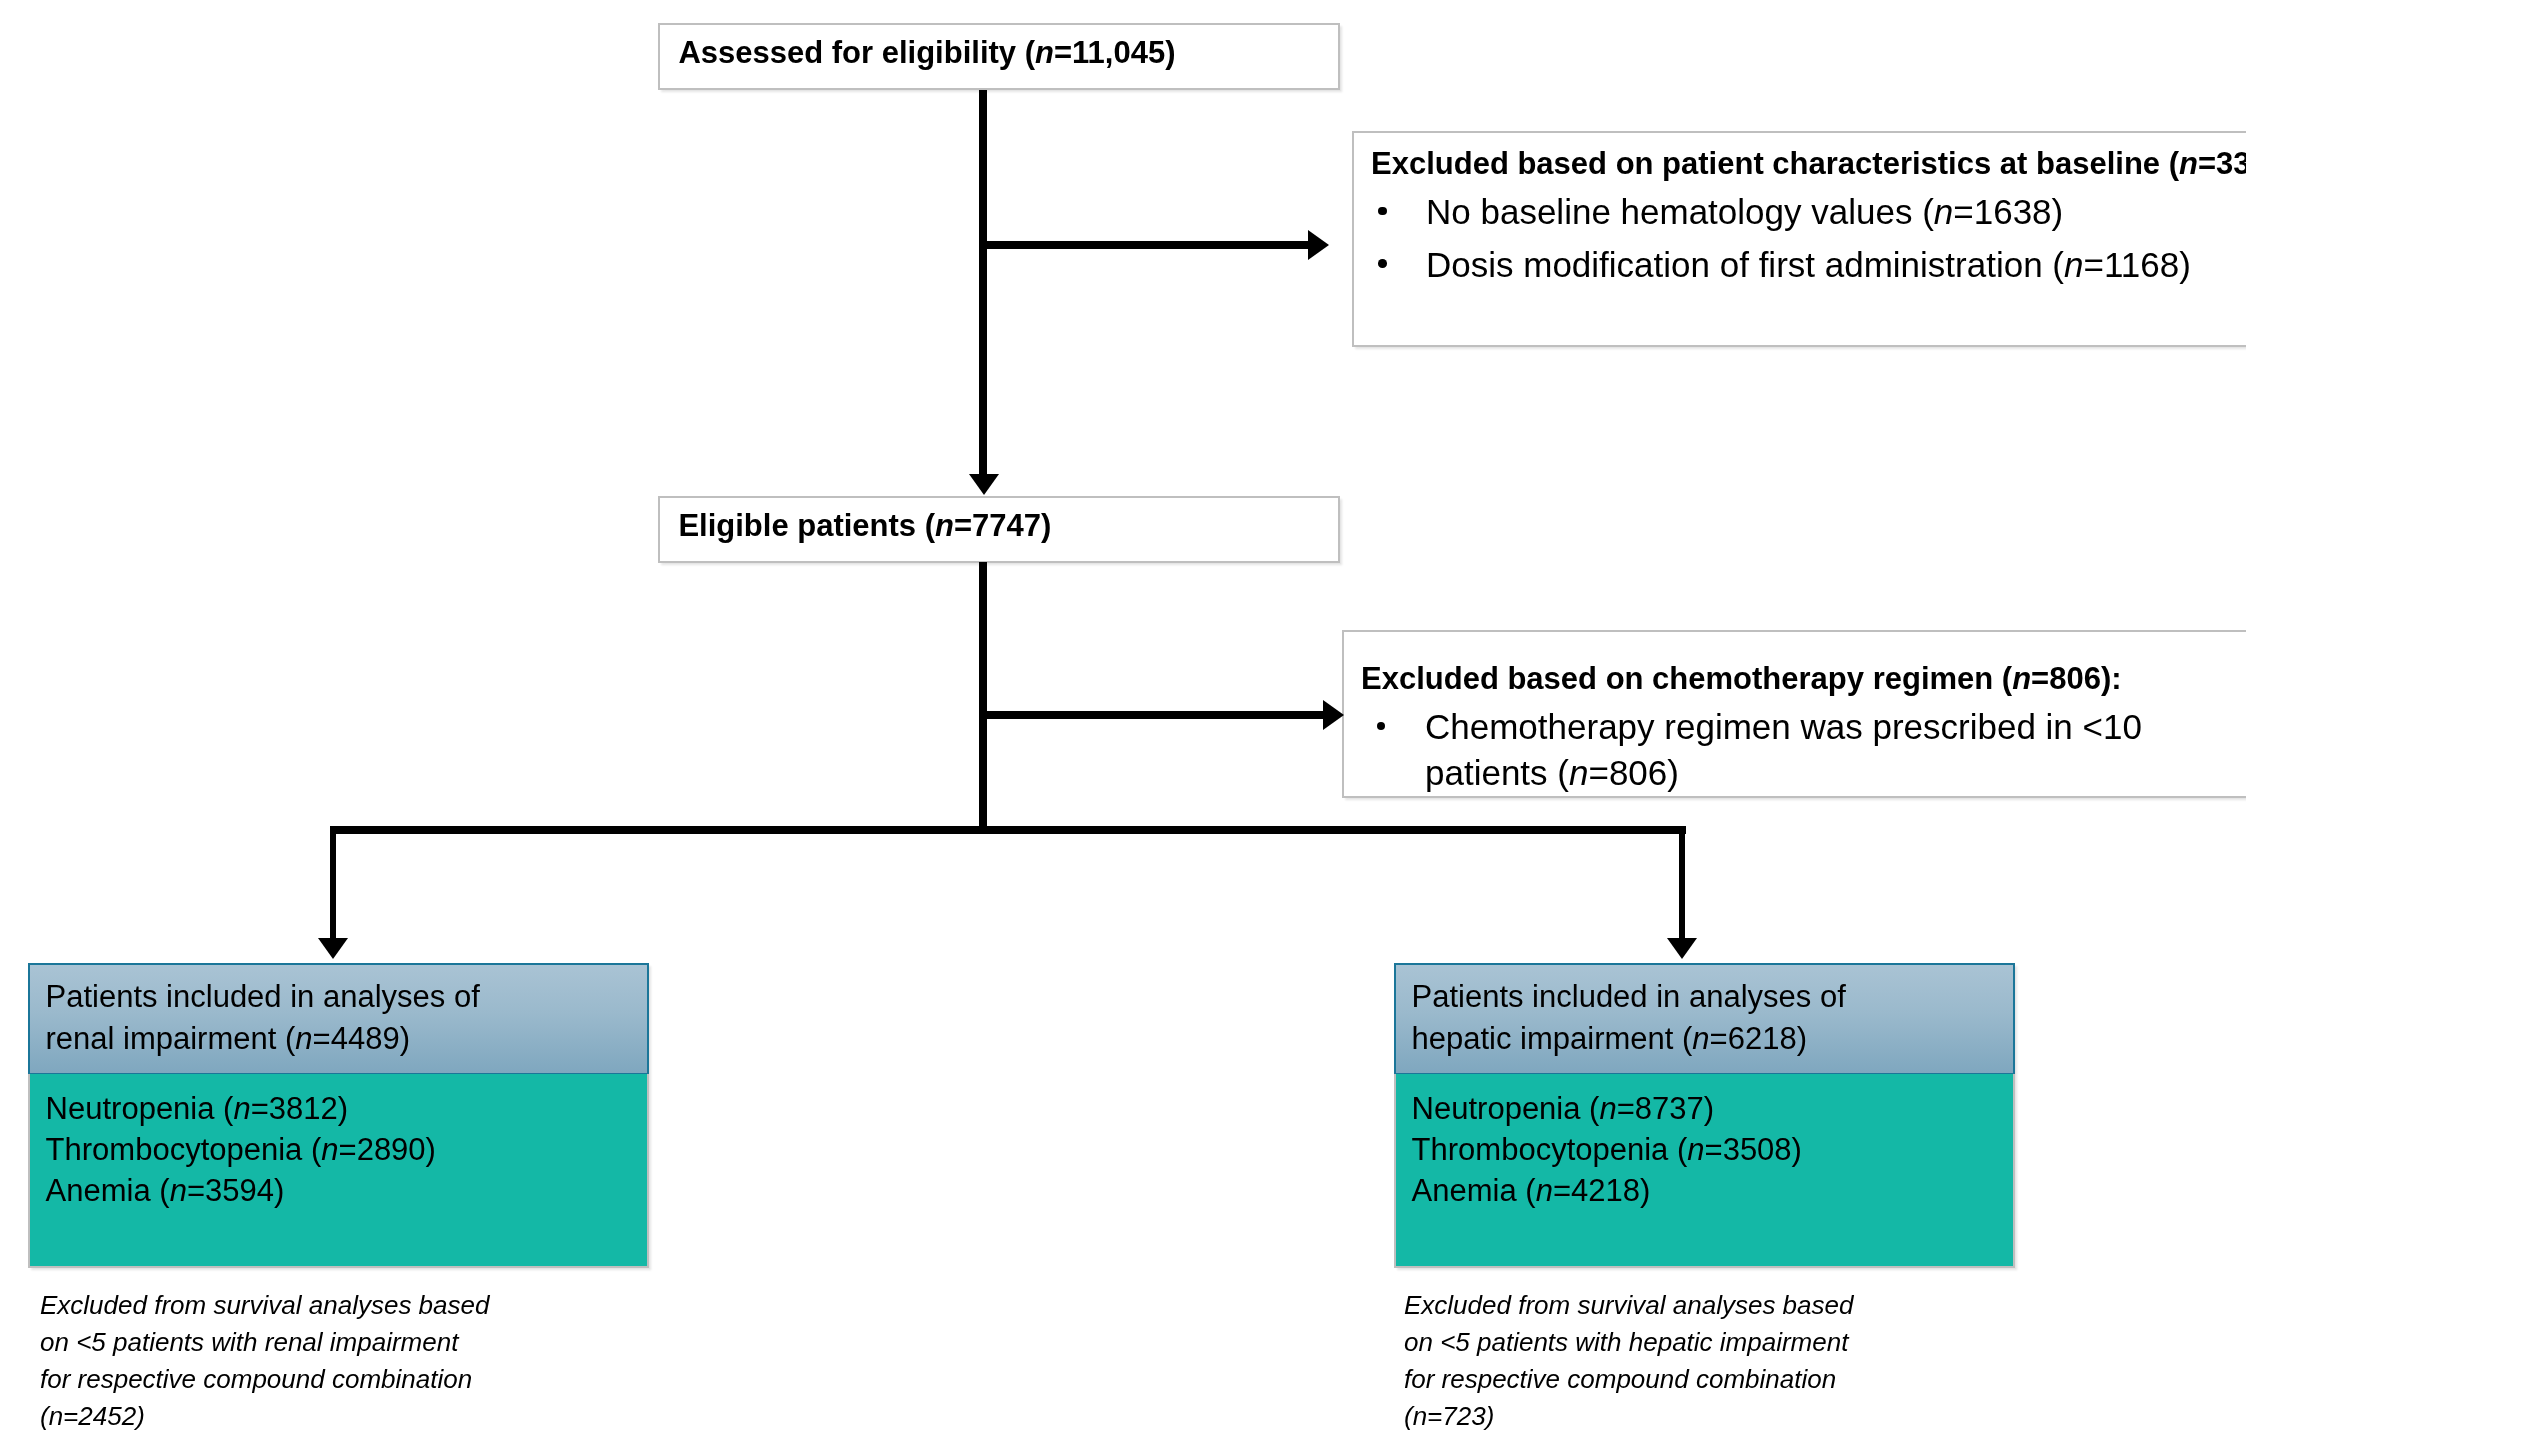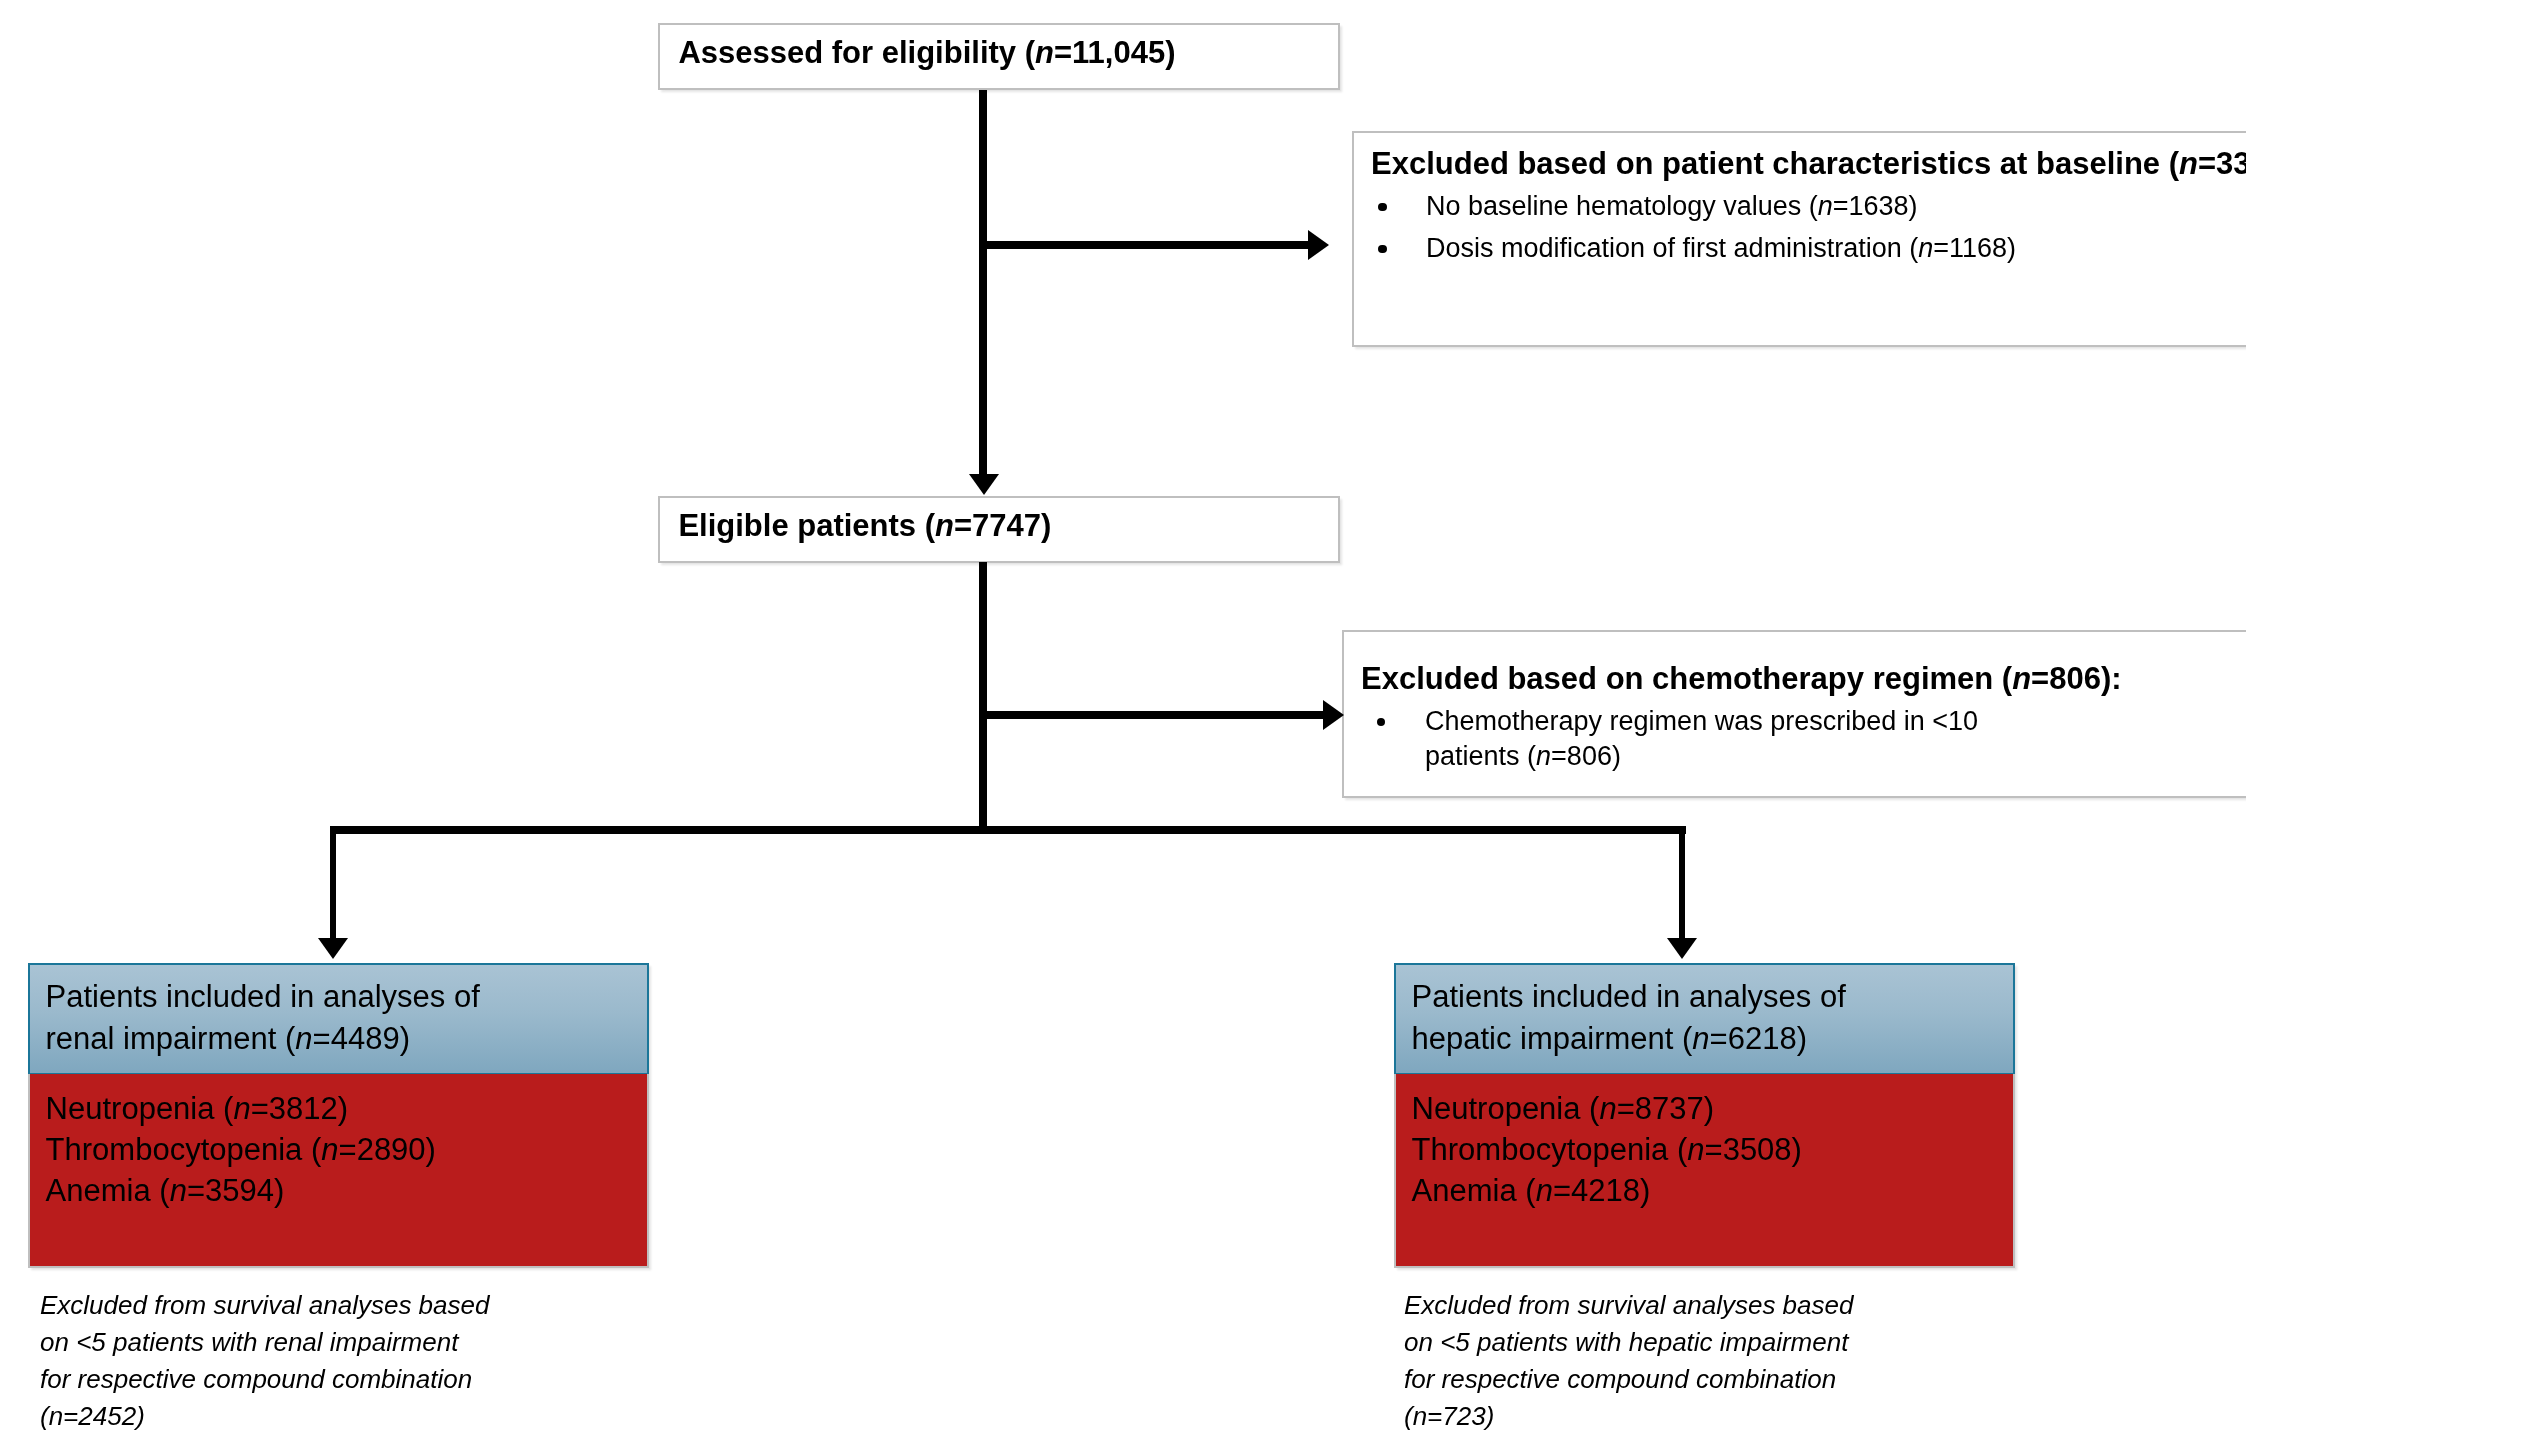--- a/index.html
+++ b/index.html
@@ -47,21 +47,21 @@
   }
 
   
   ul.bullets {
     list-style: none;
     margin: 7px 0 0 0;
     padding: 0;
   }
   ul.bullets li {
     position: relative;
-    font-size: 27px;
+    font-size: 35px;
     line-height: 1.30;
     font-weight: normal;
     padding-left: 55px;
     margin-bottom: 7px;
   }
   ul.bullets li:last-child { margin-bottom: 0; }
   ul.bullets li .bullet-dot {
     position: absolute;
     left: 7px;
     top: 0.50em;
@@ -69,21 +69,21 @@
     height: 8.5px;
     background: #000;
     border-radius: 50%;
   }
 
   
   .result-box {
     position: absolute;
     box-sizing: border-box;
     border: 2.1px solid #bfbfbf;
-    background: #b91c1c;
+    background: #14b8a6;
     box-shadow: 2.8px 2.8px 2.1px rgba(0,0,0,0.10);
   }
   .result-head {
     border: 2.1px solid #1b7699;
     border-bottom: 1.4px solid #1b7699;
     background: linear-gradient(180deg, #a9c3d4 0%, #9ab9cc 45%, #7fa7bf 100%);
     box-sizing: border-box;
     margin: -2.1px -2.1px 0 -2.1px;
     padding: 11.3px 15.6px 12.8px 15.6px;
     font-size: 31px;

